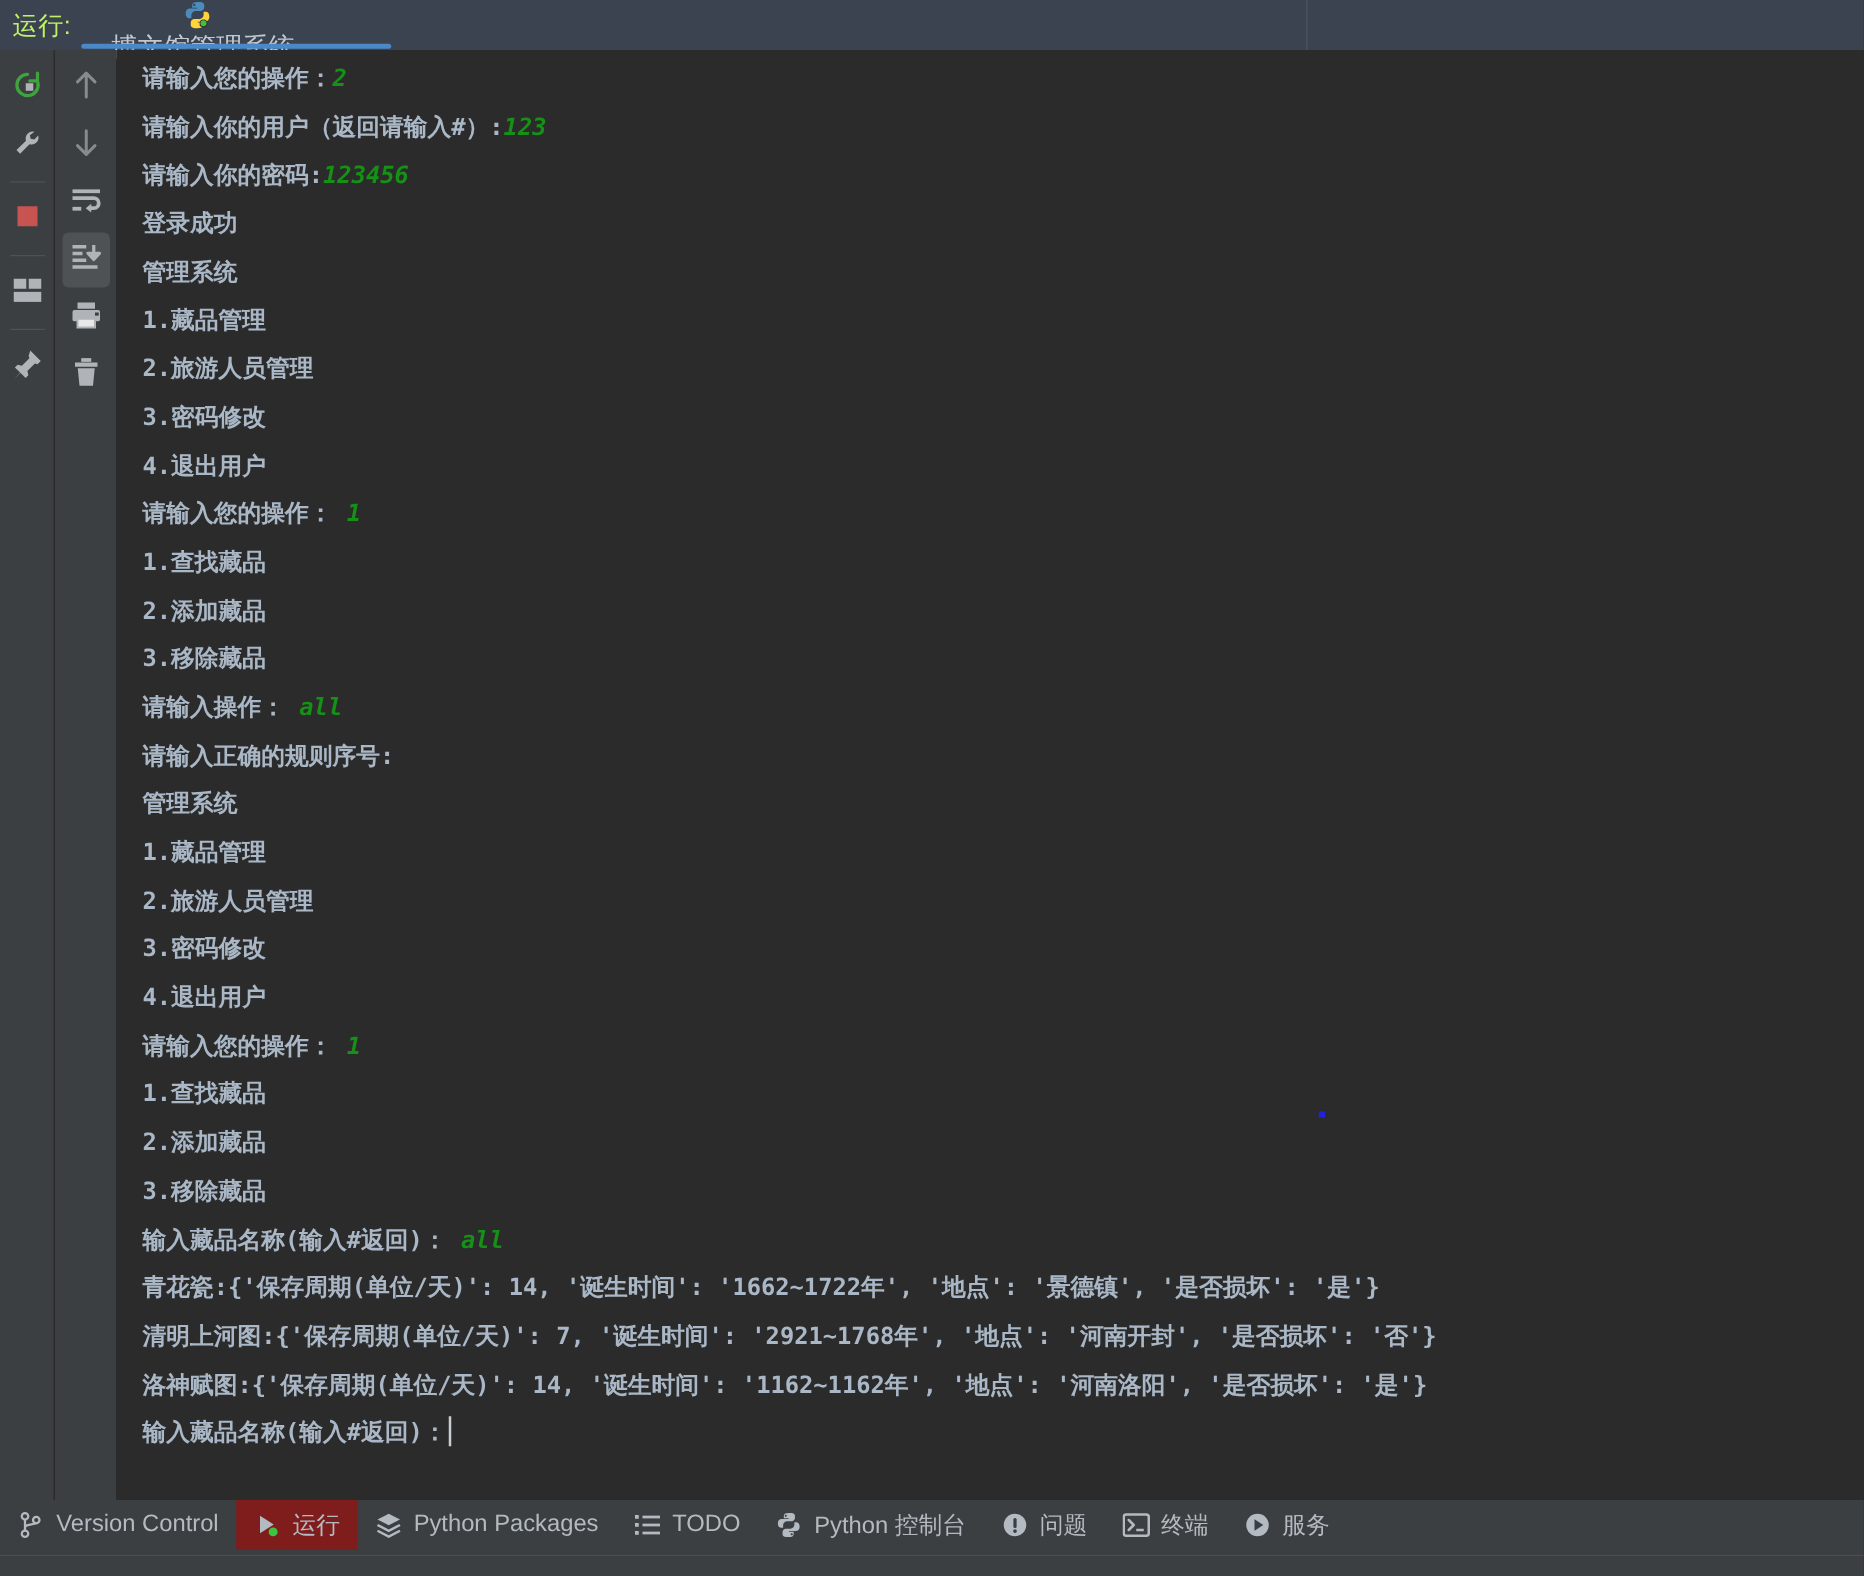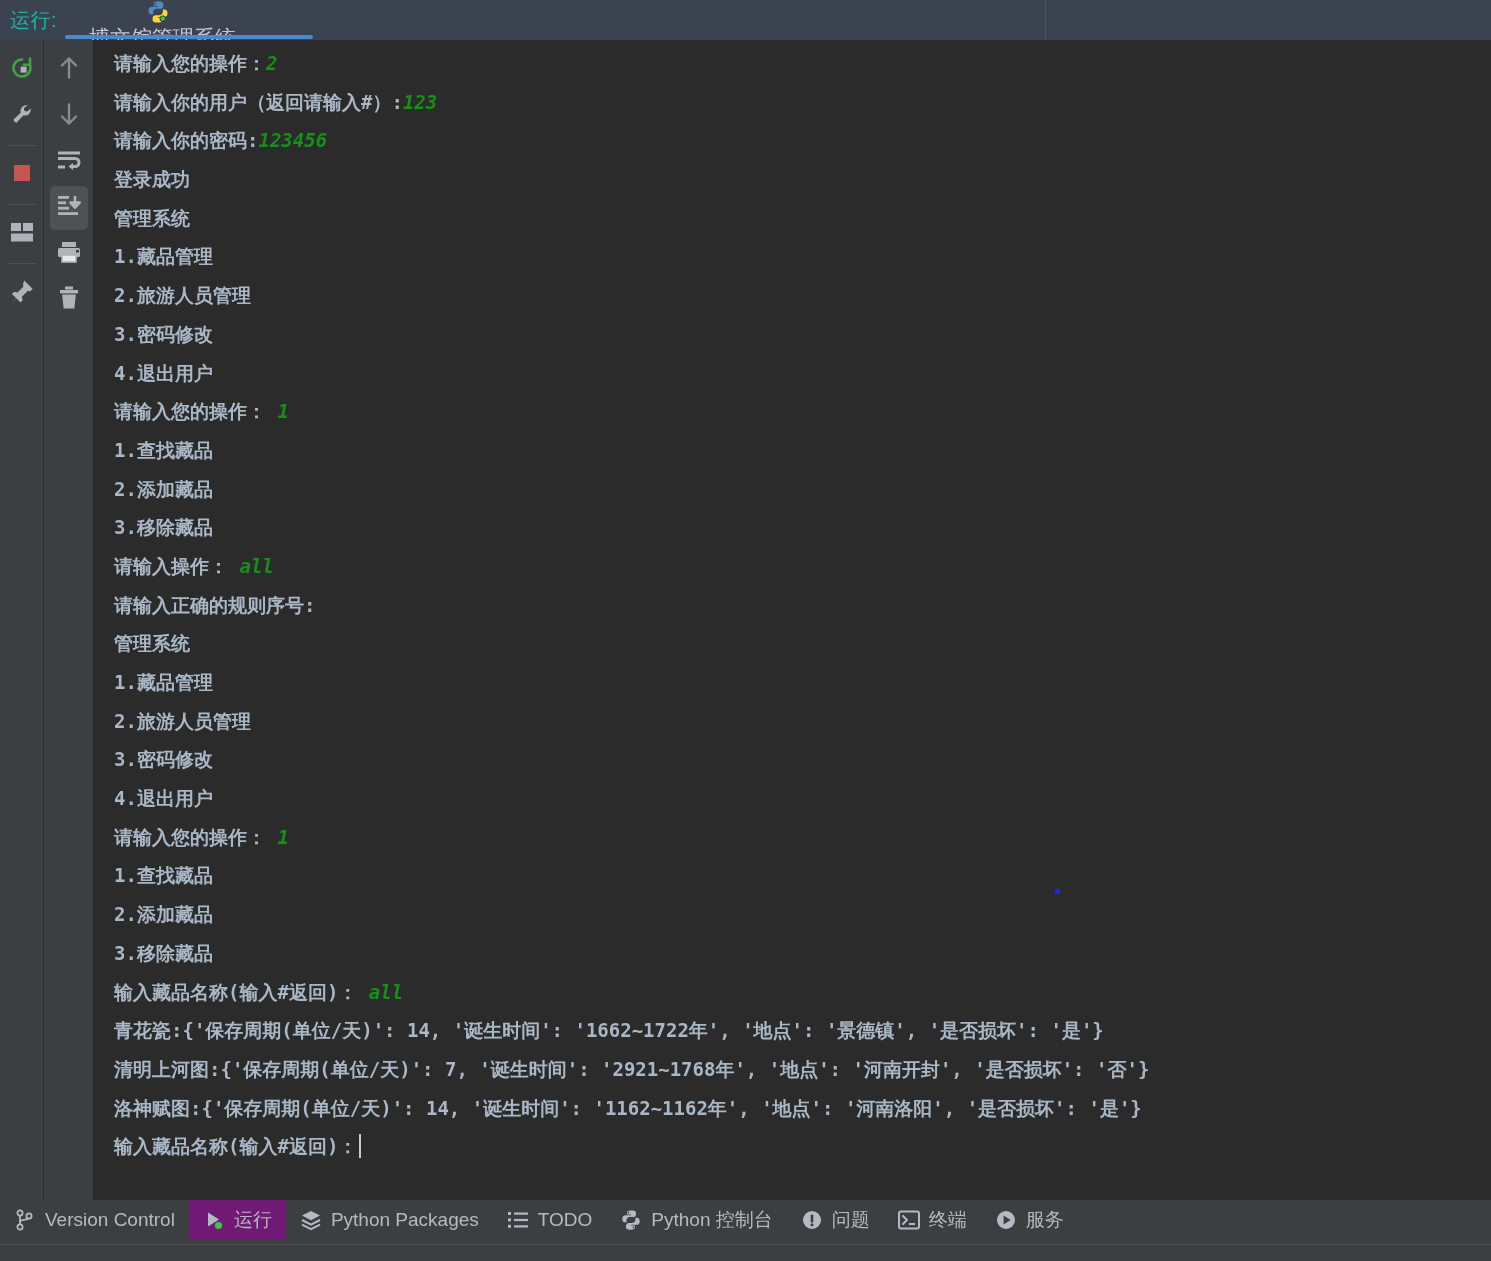--- a/index.html
+++ b/index.html
@@ -19,21 +19,21 @@
   }
 
   
   .topbar {
     position: absolute; left: 0; top: 0;
     width: 1491px; height: 40px;
     background: #3c4350;
     display: flex; align-items: center;
   }
   .topbar-label {
-    color: #14b8a6;
+    color: #bef264;
     font-size: 20px;
     margin-left: 10px;
     letter-spacing: 0.5px;
     white-space: nowrap;
   }
   .tab {
     position: absolute; left: 65px; top: 0;
     height: 40px;
     display: flex; align-items: center;
     padding: 0 8px 0 14px;
@@ -144,21 +144,21 @@
     display: flex; 
   }
   .sb-item {
     display: flex; align-items: center;
     height: 40px;
     padding: 0 14px;
     color: #b4bac1;
     font-size: 19px;
     white-space: nowrap;
   }
-  .sb-item.active { background: #701a75; }
+  .sb-item.active { background: #7f1d1d; }
   .sb-icon {
     margin-right: 9px;
     display: inline-flex; align-items: center; justify-content: center;
     width: 22px; height: 22px;
   }
   .statusbar-underline {
     position: absolute; left: 0; top: 1245px;
     width: 1491px; height: 16px;
     background: #3c3f41;
   }

